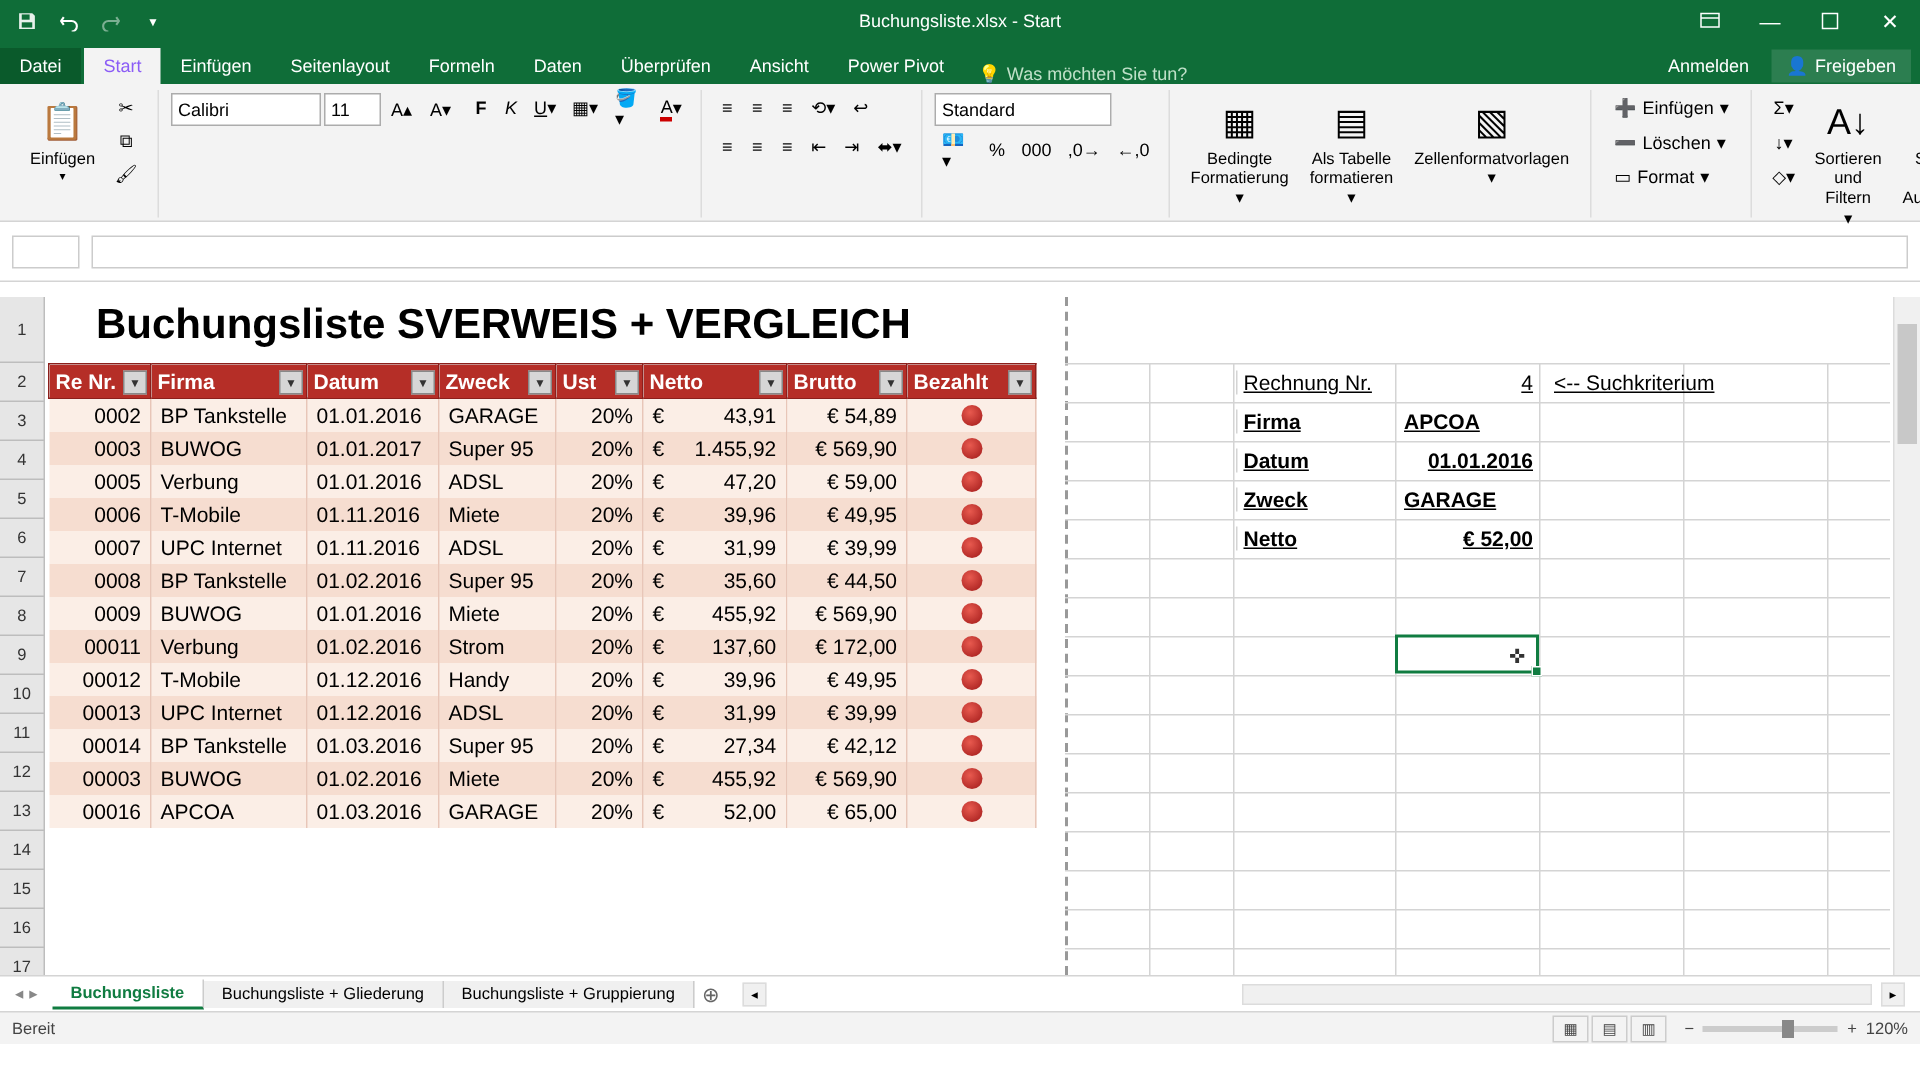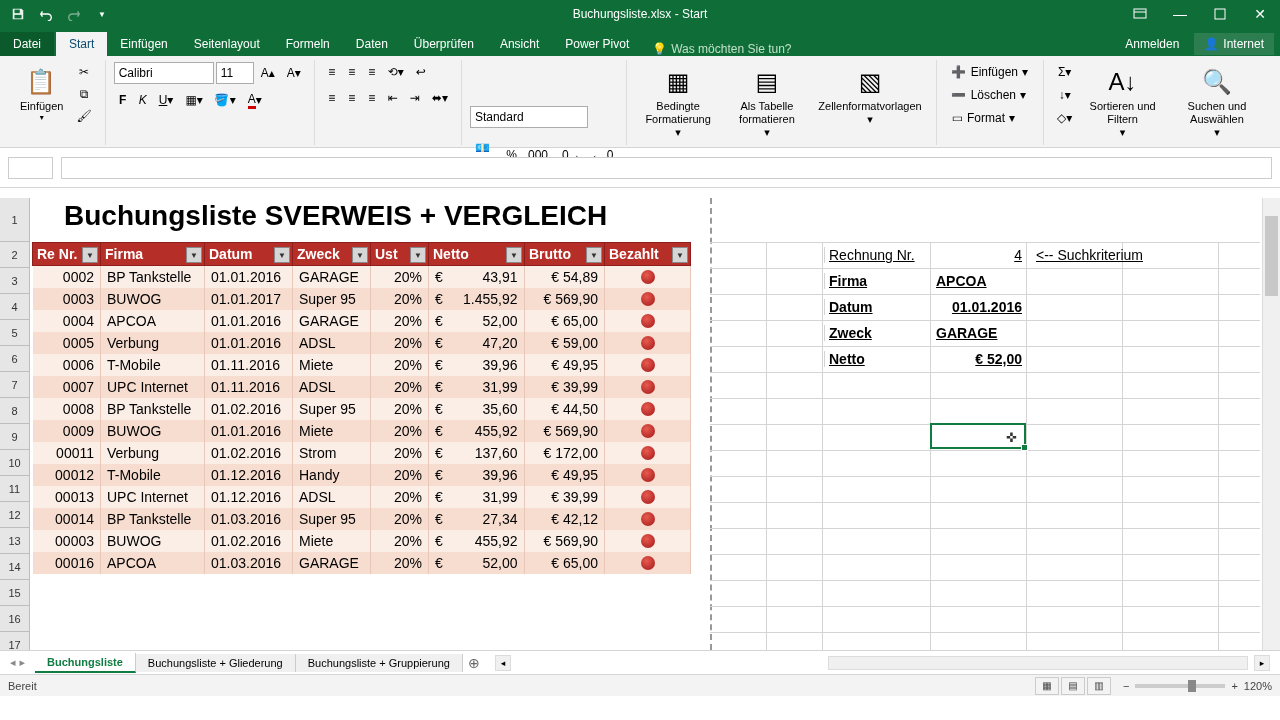--- a/index.html
+++ b/index.html
@@ -10,21 +10,21 @@
 .titlebar .qat { display: flex; gap: 4px; align-items: center; padding-left: 6px; }
 .titlebar .qat-btn { width: 24px; height: 22px; display: flex; align-items: center; justify-content: center; cursor: pointer; }
 .titlebar .title { position: absolute; left: 50%; transform: translateX(-50%); font-size: 12px; }
 .titlebar .winctrl { display: flex; margin-left: auto; }
 .titlebar .winbtn { width: 40px; height: 28px; display: flex; align-items: center; justify-content: center; cursor: pointer; font-size: 14px; }
 
 
 .tabs { background: #0f6d38; height: 28px; display: flex; align-items: flex-end; padding-left: 0; color: #fff; }
 .tab { padding: 5px 13px; font-size: 12px; cursor: pointer; }
 .tab.file { background: #0a5a2b; margin-right: 2px; }
-.tab.active { background: #f3f3f3; color: #0c4a6e; }
+.tab.active { background: #f3f3f3; color: #8b5cf6; }
 .tell-me { margin-left: 10px; display: flex; align-items: center; gap: 4px; color: #bfe0c8; font-size: 12px; }
 .tabs-right { margin-left: auto; display: flex; align-items: center; gap: 2px; padding-right: 6px; color: #fff;}
 .tabs-right .share-btn { background: rgba(255,255,255,0.12); padding: 4px 10px; display: flex; gap: 4px; align-items: center; }
 
 
 .ribbon { background: #f3f3f3; border-bottom: 1px solid #d4d4d4; height: 92px; display: flex; padding: 4px 6px 2px 6px; }
 .ribbon-group { border-right: 1px solid #dcdcdc; padding: 2px 8px 0 8px; display: flex; flex-direction: column; justify-content: space-between; }
 .ribbon-group .controls { display: flex; gap: 2px; align-items: flex-start; flex: 1; }
 .rg-col { display: flex; flex-direction: column; gap: 2px; }
 .rbtn { padding: 2px 4px; cursor: pointer; display: flex; align-items: center; justify-content: center; min-width: 18px; height: 20px; border: 1px solid transparent; }
@@ -164,21 +164,21 @@
   <div class="tab">Ansicht</div>
   <div class="tab">Power Pivot</div>
   <div class="tell-me">
     <span>💡</span>
     <span>Was möchten Sie tun?</span>
   </div>
   <div class="tabs-right">
     <div class="tab">Anmelden</div>
     <div class="share-btn">
       <span>👤</span>
-      <span>Internet</span>
+      <span>Freigeben</span>
     </div>
   </div>
 </div>
 
 <div class="ribbon">
 
   <div class="ribbon-group">
     <div class="controls">
       <div class="big-btn">
         <div class="icon-slot">📋</div>
@@ -187,21 +187,21 @@
       </div>
       <div class="rg-col">
         <div class="rbtn">✂</div>
         <div class="rbtn">⧉</div>
         <div class="rbtn">🖌</div>
       </div>
     </div>
   </div>
 
   <div class="ribbon-group">
-    <div class="controls" style="flex-direction:column; gap:6px;">
+    <div class="controls" style="flex-direction:row; gap:6px;">
       <div style="display:flex; gap:2px; align-items:center;">
         <input class="font-box" value="Calibri" style="">
         <input class="size-box" value="11" style="">
         <div class="rbtn">A▴</div>
         <div class="rbtn">A▾</div>
       </div>
       <div style="display:flex; gap:2px;">
         <div class="rbtn">
             <b>F</b>
           </div>
@@ -230,21 +230,21 @@
         <div class="rbtn">≡</div>
         <div class="rbtn">≡</div>
         <div class="rbtn">⇤</div>
         <div class="rbtn">⇥</div>
         <div class="rbtn">⬌▾</div>
       </div>
     </div>
   </div>
 
   <div class="ribbon-group">
-    <div class="controls" style="flex-direction:column; gap:17px;margin-top:44px;">
+    <div class="controls" style="flex-direction:column; gap:6px;">
       <input class="fmt-select" value="Standard" style="">
       <div style="display:flex; gap:2px;">
         <div class="rbtn">💶▾</div>
         <div class="rbtn">%</div>
         <div class="rbtn">000</div>
         <div class="rbtn">,0→</div>
         <div class="rbtn">←,0</div>
       </div>
     </div>
   </div>
@@ -388,35 +388,20 @@
               <td style="display:flex;justify-content:space-between">
                 <span>€</span>
                 <span>1.455,92</span>
               </td>
               <td class="num">€ 569,90</td>
               <td style="text-align:center">
                 <div class="red-dot"></div>
               </td>
             </tr>
             <tr>
-              <td class="num">0004</td>
-              <td>APCOA</td>
-              <td>01.01.2016</td>
-              <td>GARAGE</td>
-              <td class="num">20%</td>
-              <td style="display:flex;justify-content:space-between">
-                <span>€</span>
-                <span>52,00</span>
-              </td>
-              <td class="num">€ 65,00</td>
-              <td style="text-align:center">
-                <div class="red-dot"></div>
-              </td>
-            </tr>
-            <tr>
               <td class="num">0005</td>
               <td>Verbung</td>
               <td>01.01.2016</td>
               <td>ADSL</td>
               <td class="num">20%</td>
               <td style="display:flex;justify-content:space-between">
                 <span>€</span>
                 <span>47,20</span>
               </td>
               <td class="num">€ 59,00</td>

